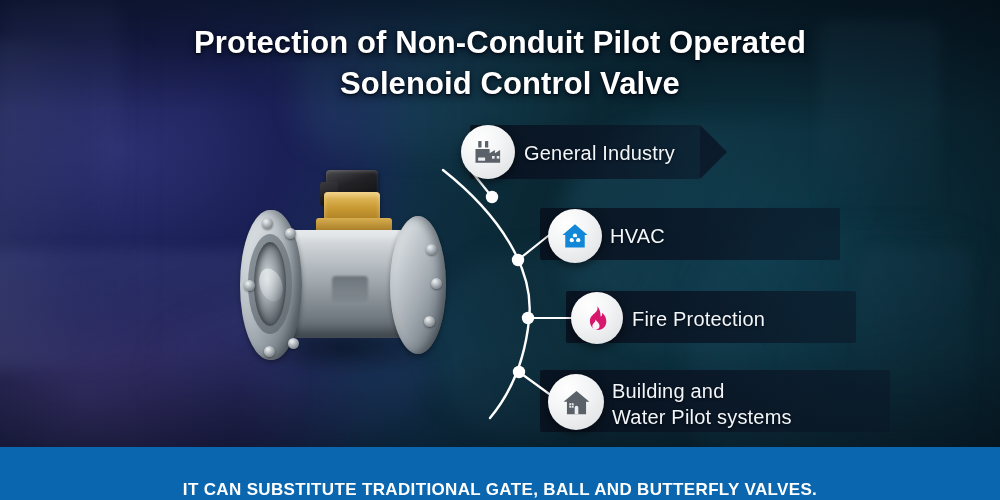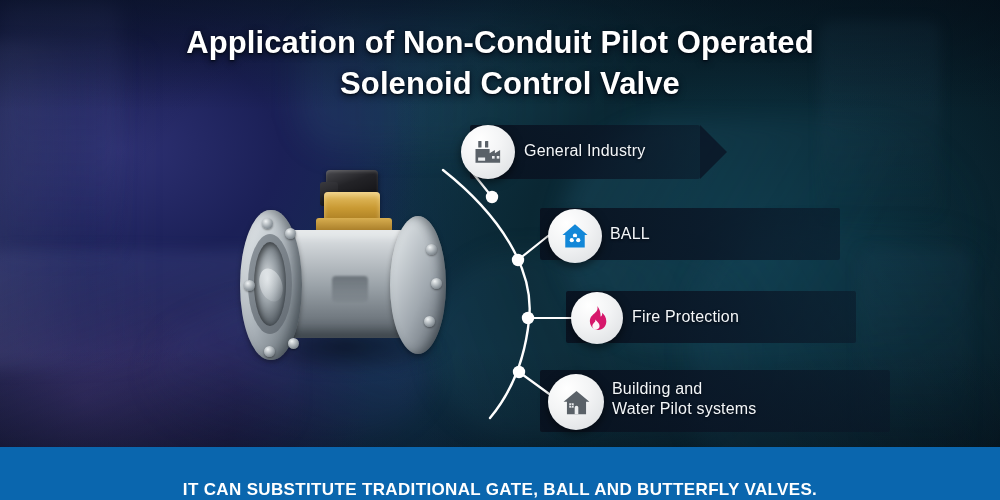--- a/index.html
+++ b/index.html
@@ -166,21 +166,21 @@
     position:absolute;
     border-radius:50%;
     background:radial-gradient(circle at 34% 26%, #ffffff 0%, #f3f4f5 42%, #d9dcdf 100%);
     box-shadow:0 3px 10px rgba(0,0,0,.55);
     display:flex; align-items:center; justify-content:center;
   }
 
   .row-label {
     position:absolute;
     color:#f3f6f8;
-    font-size:16px;
+    font-size:20px;
     line-height:1.28;
     letter-spacing:.2px;
     text-shadow:0 1px 3px rgba(0,6,14,.8);
     white-space:pre-line;
   }
 
   
   .bottombar {
     position:absolute; left:0; bottom:0; width:1000px; height:53px;
     background:#0a66ae;
@@ -207,21 +207,21 @@
     <div class="pipe p6"></div>
     <div class="pipe p4"></div>
     <div class="pipe p10"></div>
     <div class="pipe p5"></div>
     <div class="pipe p7"></div>
     <div class="pipe p8"></div>
     <div class="bg-vignette"></div>
   </div>
 
   <div class="headline">
-    <span>Application of Non-Conduit Pilot Operated</span>
+    <span>Protection of Non-Conduit Pilot Operated</span>
     <span class="l2">Solenoid Control Valve</span>
   </div>
 
   <div class="valve">
     <div class="valve-shadow"></div>
     <div class="v-coil"></div>
     <div class="v-conn"></div>
     <div class="v-brass"></div>
     <div class="v-brass2"></div>
     <div class="v-body"></div>
@@ -270,21 +270,21 @@
 
   <div class="icon-circle" style="left:548px; top:209px; width:54px; height:54px;">
     <svg width="32" height="32" viewBox="0 0 24 24">
       <path d="M12 3.2 L21.4 11.2 h-2.1 v9.4 H4.7 v-9.4 H2.6 z" fill="#1287d8"></path>
       <circle cx="12" cy="11.8" r="1.6" fill="#ffffff"></circle>
       <circle cx="9.6" cy="15.1" r="1.6" fill="#ffffff"></circle>
       <circle cx="14.4" cy="15.1" r="1.6" fill="#ffffff"></circle>
       <circle cx="12" cy="13.9" r="1.15" fill="#1287d8"></circle>
     </svg>
   </div>
-  <div class="row-label" style="left:610px; top:224px;">BALL</div>
+  <div class="row-label" style="left:610px; top:224px;">HVAC</div>
 
   <div class="icon-circle" style="left:571px; top:292px; width:52px; height:52px;">
     <svg width="28" height="28" viewBox="0 0 24 24">
       <path d="M13.4 1.8 c0.9 3.1 -0.5 4.6 -2 5.9 c-2 1.8 -4.3 3.5 -4.3 7 c0 4 3 7.5 7 7.5 c4.1 0 7.1 -3.2 7.1 -7.4 c0 -3.6 -2 -6 -3.6 -7.4 c0.3 1.9 -0.5 3 -1.4 3.4 c0.4 -3.6 -1.2 -7 -2.8 -9z" fill="#d6176b" transform="translate(-1.2,0)"></path>
       <path d="M11.6 13.2 c0.6 1.6 -0.4 2.3 -1.1 3 c-0.8 0.8 -1.3 1.6 -1.3 2.8 c0 1.7 1.4 3 3.1 3 c1.8 0 3.1 -1.4 3.1 -3.1 c0 -1.9 -1.3 -3.1 -2.3 -4.1z" fill="#ffffff" opacity=".95" transform="translate(-1.2,0)"></path>
     </svg>
   </div>
   <div class="row-label" style="left:632px; top:307px;">Fire Protection</div>
 
   <div class="icon-circle" style="left:548px; top:374px; width:56px; height:56px;">

